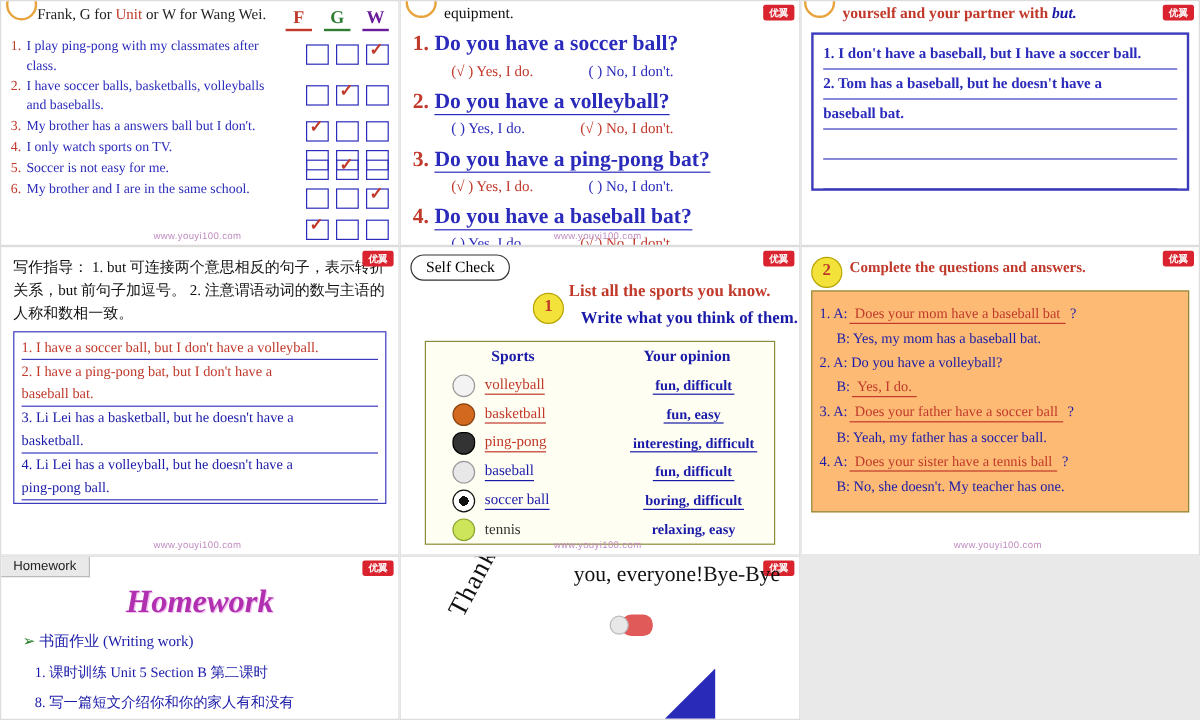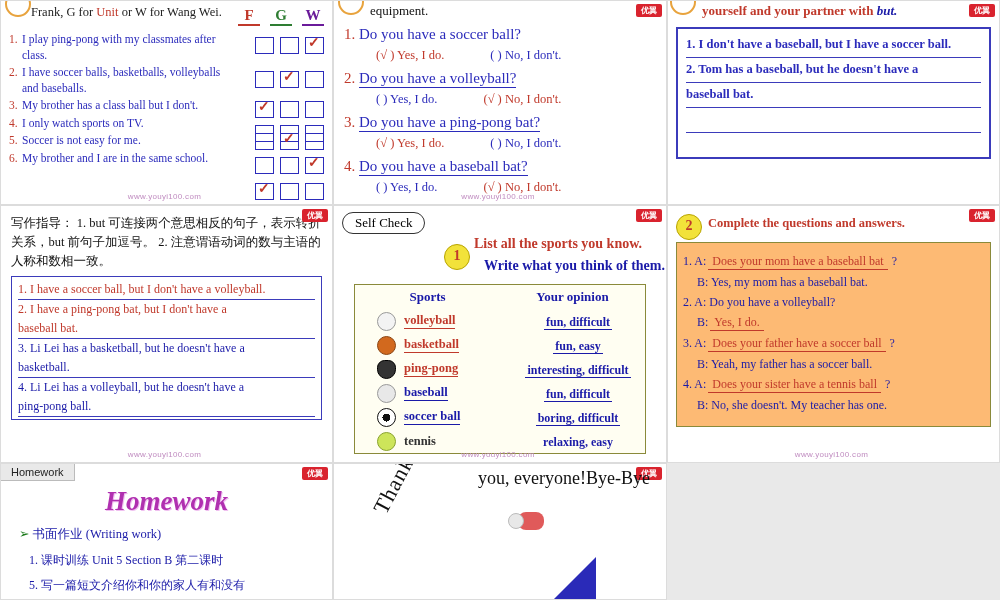--- a/index.html
+++ b/index.html
@@ -48,21 +48,21 @@
   .boxes{position:absolute;right:8px;display:flex;gap:6px;}
   .bx{width:17px;height:15px;border:1px solid #2b2bbb;position:relative;}
   .bx.tick:after{
     content:"✓";position:absolute;left:2px;top:-4px;color:#c0392b;font-size:14px;font-weight:bold;
   }
 
   
   .c2{padding:2px 10px 0 10px;}
   .c2 .equip{font-size:13px;color:#111;padding-left:26px;}
   .c2 .circ2{position:absolute;left:4px;top:-12px;width:22px;height:22px;border:2px solid #e8a33d;border-radius:50%;}
-  .c2 .q{font-size:15px;color:#2b2bbb;font-weight:normal;margin-top:7px;}
+  .c2 .q{font-size:18px;color:#2b2bbb;font-weight:bold;margin-top:7px;}
   .c2 .q .n{color:#c0392b;}
   .c2 .q .u{border-bottom:1px solid #2b2bbb;padding-bottom:1px;}
   .c2 .a{font-size:12.5px;color:#2b2bbb;margin-top:5px;padding-left:32px;display:flex;gap:46px;}
   .c2 .a .chk{color:#c0392b;}
 
   
   .c3{padding:2px 8px 0 8px;}
   .c3 .circ3{position:absolute;left:2px;top:-12px;width:22px;height:22px;border:2px solid #e8a33d;border-radius:50%;}
   .c3 .head{font-size:13px;color:#c0392b;font-weight:bold;padding-left:26px;}
   .c3 .head i{color:#1a1aa8;}
@@ -92,21 +92,21 @@
   }
   .c5 .b1{left:110px;top:38px;}
   .c5 .hd{position:absolute;left:140px;top:30px;color:#c0392b;font-size:14px;font-weight:bold;}
   .c5 .hd2{position:absolute;left:150px;top:52px;color:#1a1aa8;font-size:14px;font-weight:bold;}
   .tbl{position:absolute;left:20px;top:78px;width:290px;border:1px solid #8a8a3a;background:#fffef2;}
   .tbl .th{display:flex;font-size:13px;color:#1a1aa8;font-weight:bold;padding:4px 0;}
   .tbl .th .c{flex:1;text-align:center;}
   .tbl .tr{display:flex;align-items:center;height:24px;}
   .tbl .tr .left{flex:1;display:flex;align-items:center;gap:8px;padding-left:22px;}
   .tbl .tr .right{flex:1;text-align:center;}
-  .tbl .sp{font-size:12.5px;color:#c0392b;font-weight:bold;border-bottom:1px solid #c0392b;}
+  .tbl .sp{font-size:12.5px;color:#c0392b;font-weight:normal;border-bottom:1px solid #c0392b;}
   .tbl .op{font-size:12px;color:#1a1aa8;font-weight:bold;border-bottom:1px solid #1a1aa8;padding:0 2px;}
   .tbl .tr.last .sp{border-bottom:none;color:#333;}
   .tbl .tr.last .op{border-bottom:none;color:#1a1aa8;}
   .ball{width:17px;height:17px;border-radius:50%;flex:0 0 17px;}
   .ball.vb{background:#f3f3f3;border:1px solid #999;}
   .ball.bb{background:#d2691e;border:1px solid #8b4513;}
   .ball.pp{background:#333;border:1px solid #000;border-radius:40% 40% 50% 50%;}
   .ball.bs{background:#e8e8e8;border:1px solid #999;}
   .ball.sc{background:#fff;border:1px solid #111;
     background-image:radial-gradient(circle at 50% 50%, #111 0 4px, transparent 4px);}
@@ -184,21 +184,21 @@
         <span class="qnum">2.</span>
         <span class="qtxt">I have soccer balls, basketballs, volleyballs and baseballs.</span>
         <span class="boxes" style="top:70px;">
           <span class="bx"></span>
           <span class="bx tick"></span>
           <span class="bx"></span>
         </span>
       </div>
       <div class="qrow">
         <span class="qnum">3.</span>
-        <span class="qtxt">My brother has a class ball but I don't.</span>
+        <span class="qtxt">My brother has a answers ball but I don't.</span>
         <span class="boxes" style="top:100px;">
           <span class="bx tick"></span>
           <span class="bx"></span>
           <span class="bx"></span>
         </span>
       </div>
       <div class="qrow">
         <span class="qnum">4.</span>
         <span class="qtxt">I only watch sports on TV.</span>
         <span class="boxes" style="top:124px;">
@@ -410,21 +410,21 @@
 
   <div class="cell c7">
     <div class="logo"></div>
     <div class="tab">Homework</div>
     <div class="hw">Homework</div>
     <div class="li1">
       <span class="ar">➢</span>
       <span>书面作业  (Writing work)</span>
     </div>
     <div class="li2">1. 课时训练   Unit 5 Section B 第二课时</div>
-    <div class="li3">5. 写一篇短文介绍你和你的家人有和没有</div>
+    <div class="li3">8. 写一篇短文介绍你和你的家人有和没有</div>
   </div>
 
   <div class="cell c8">
     <div class="logo logo2"></div>
     <div class="bye">you, everyone!Bye-Bye</div>
     <div class="thank">Thank</div>
     <div class="glove"></div>
     <div class="tri"></div>
   </div>
 

